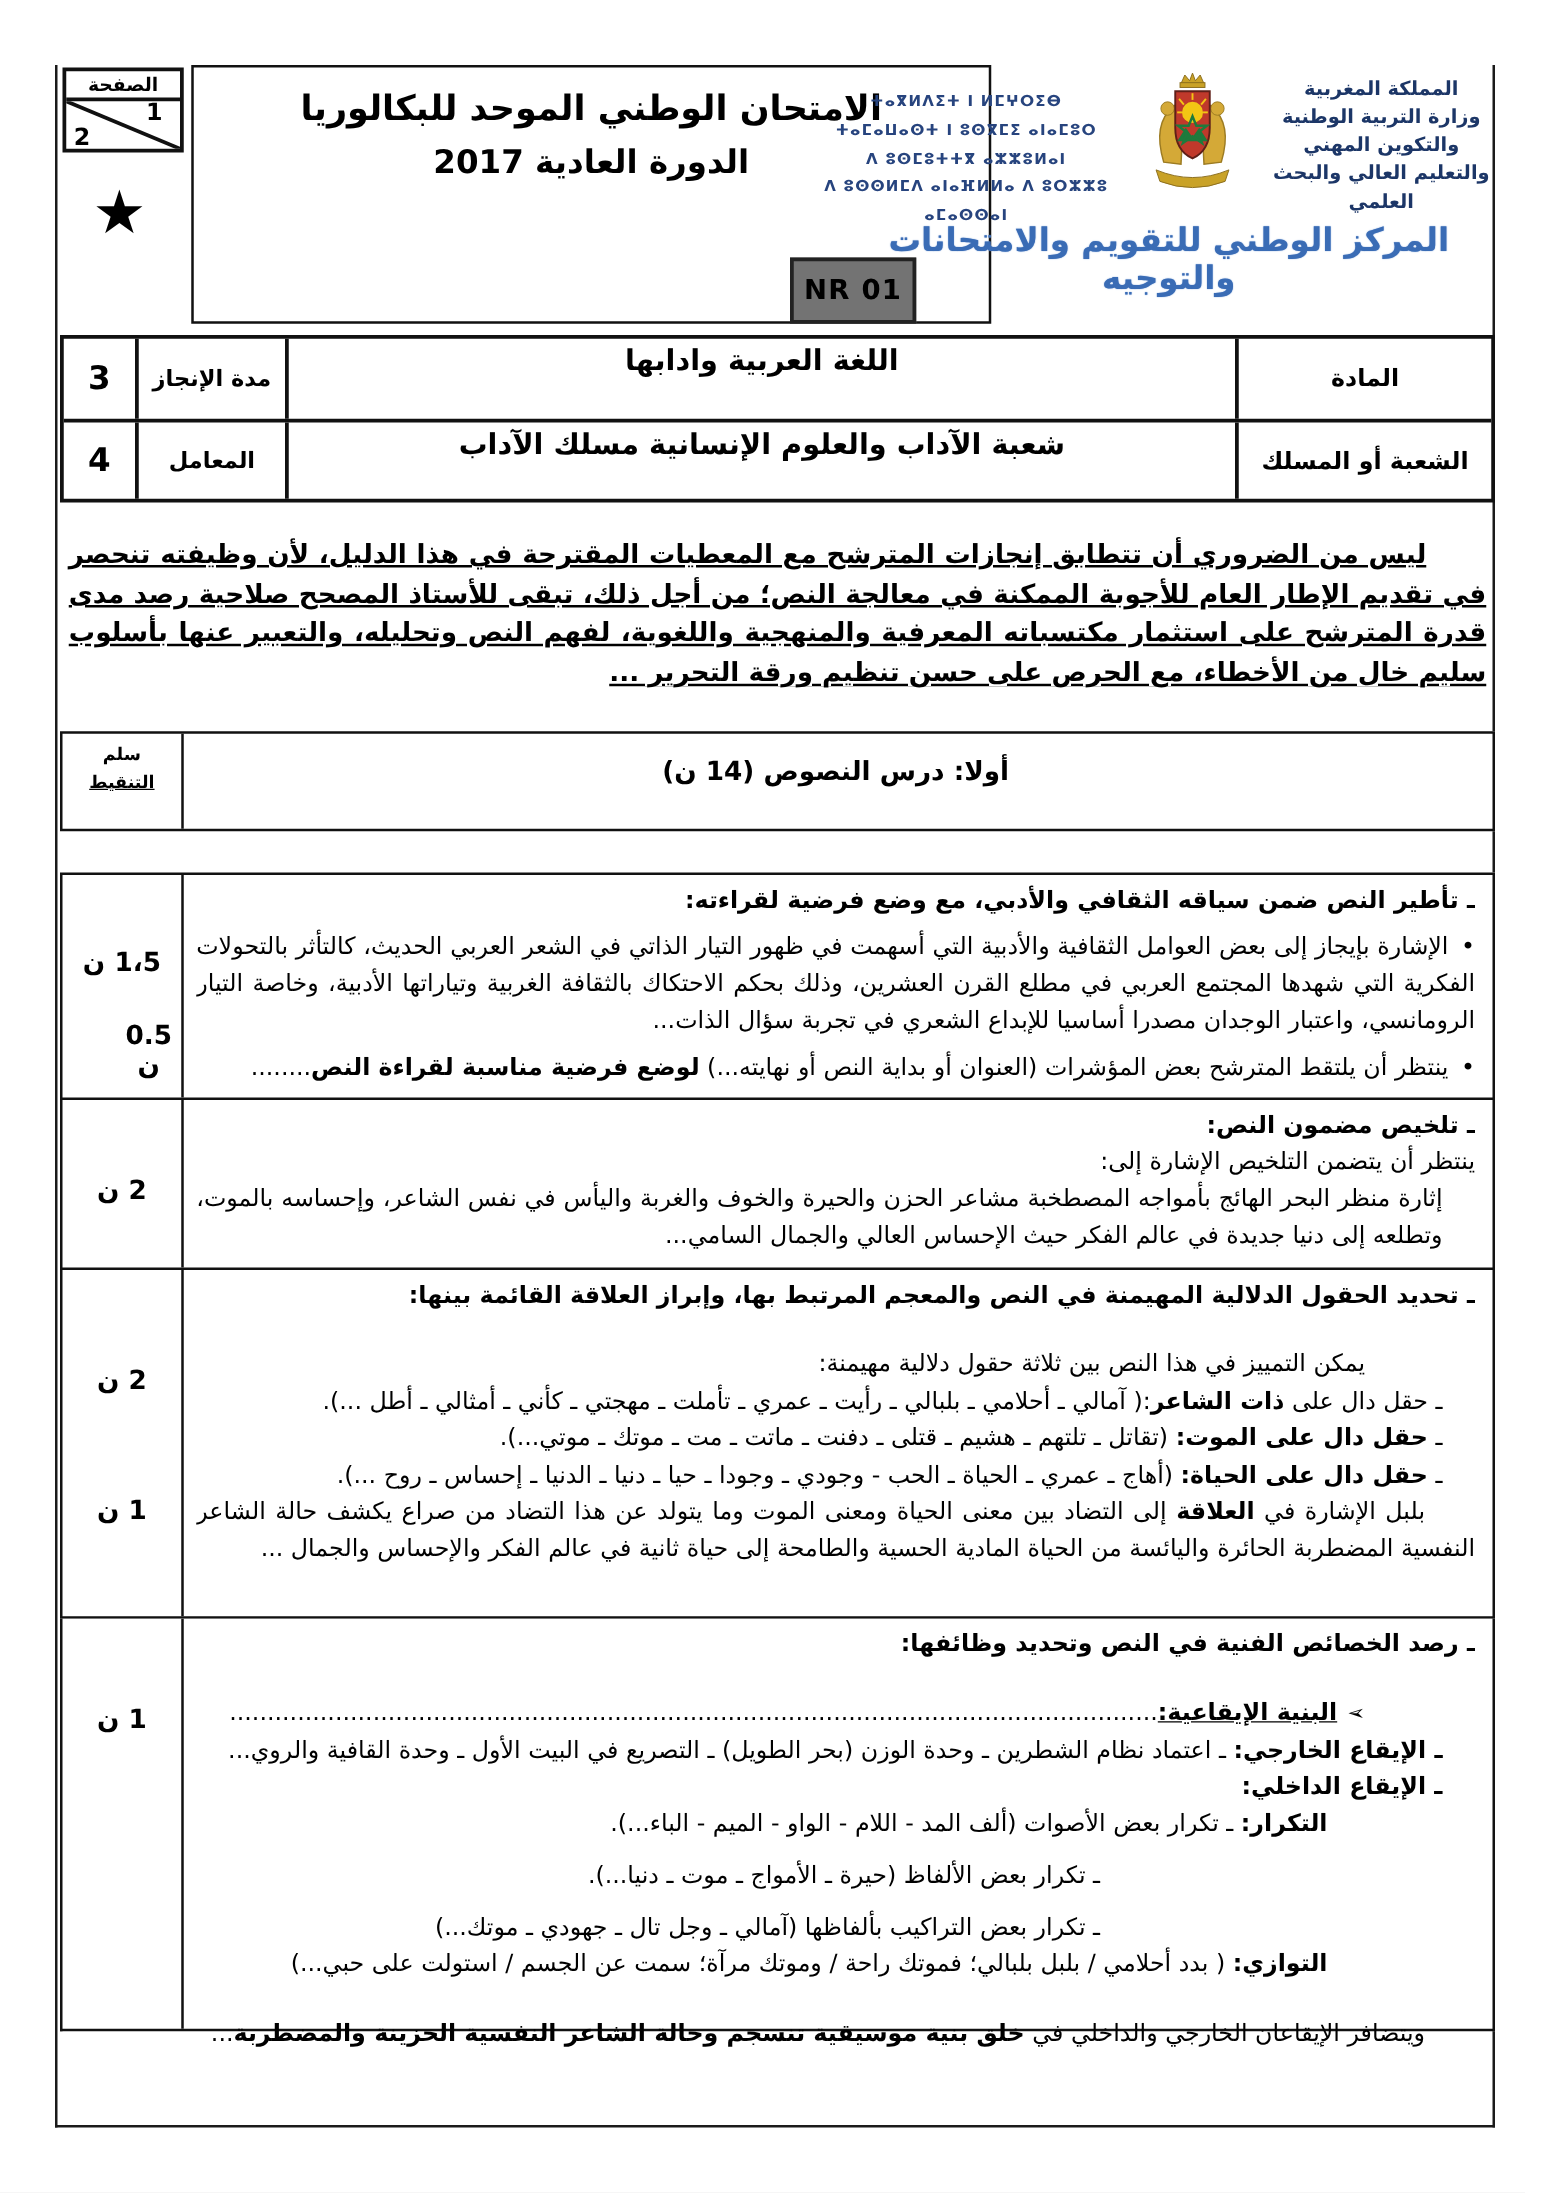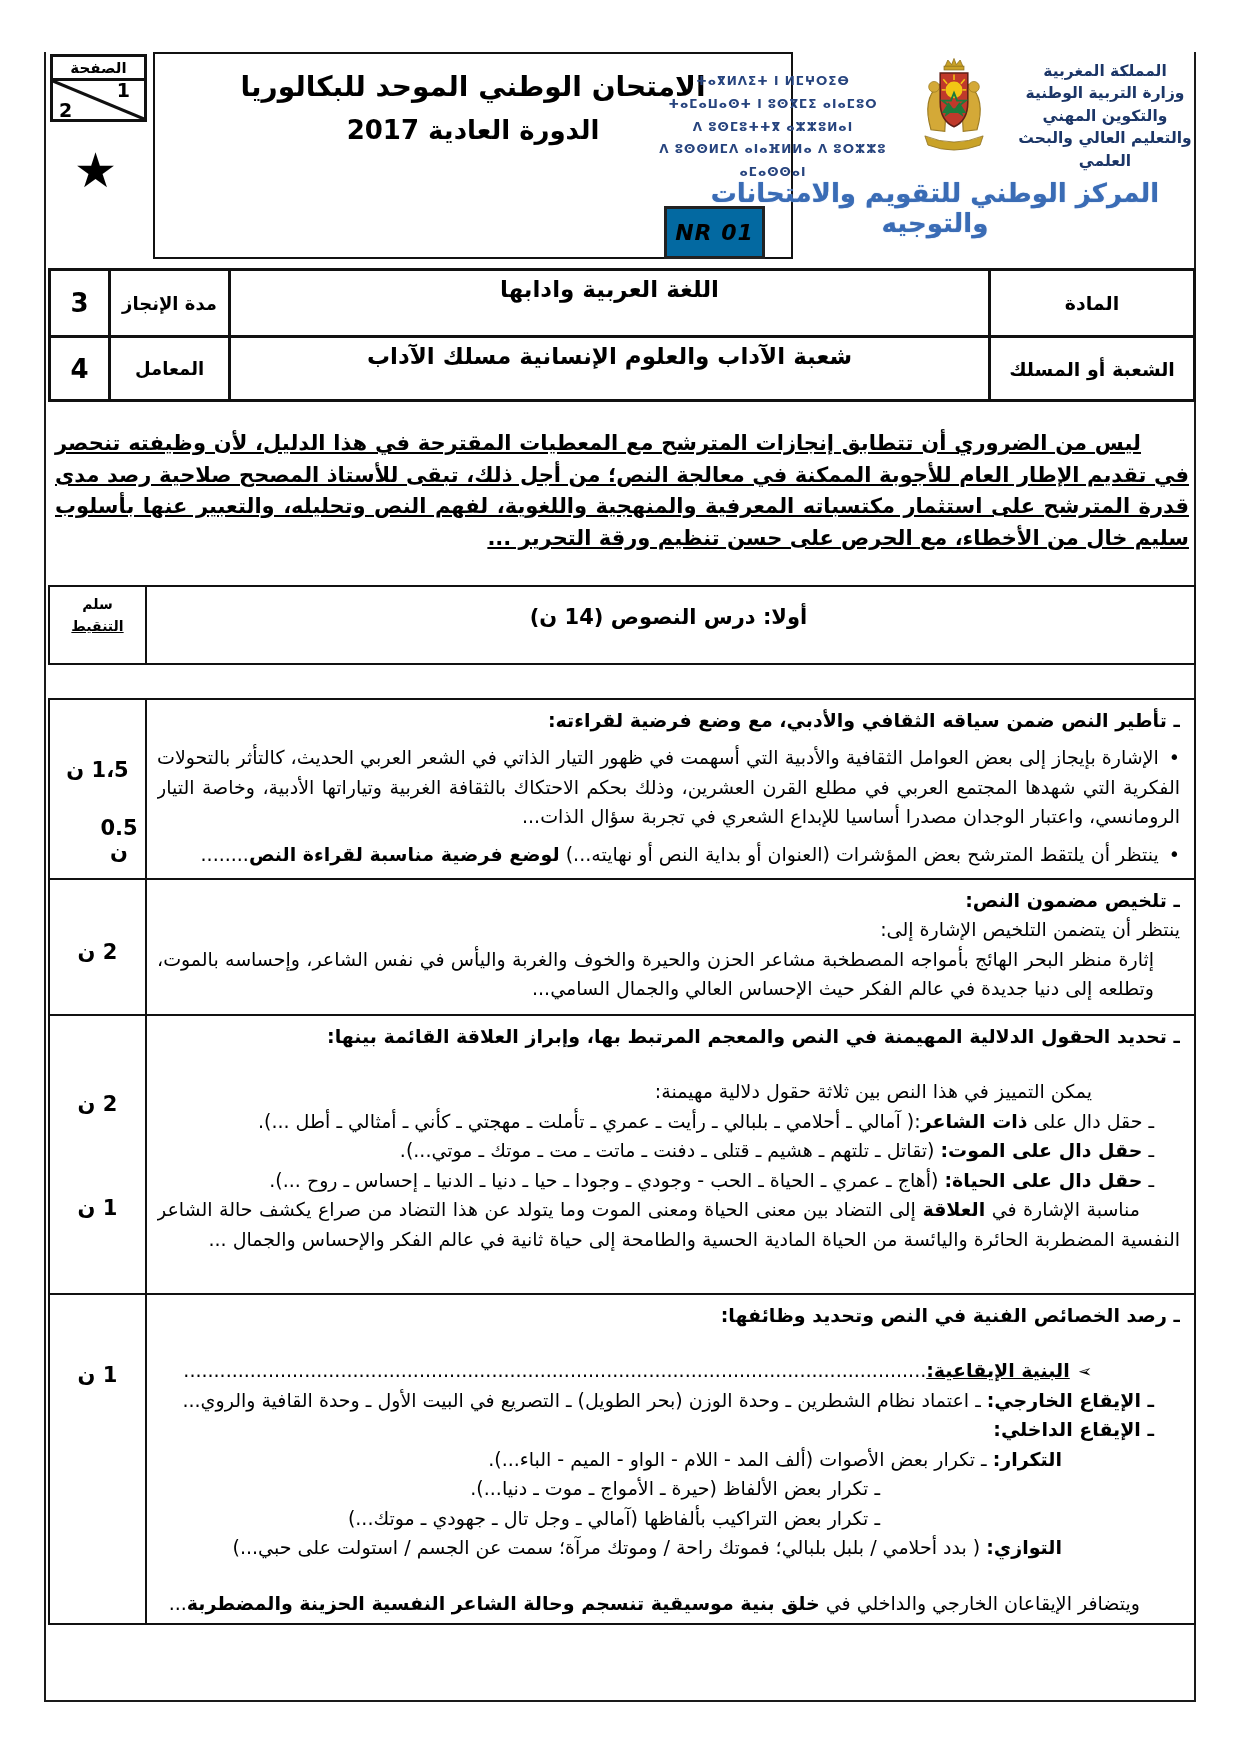--- a/index.html
+++ b/index.html
@@ -26,23 +26,23 @@
 
   .star { position:absolute; left:74px; top:146px; font-size:48px; line-height:1; }
 
   
   .titlebox { position:absolute; left:153px; top:52px; width:640px; height:207px;
     border:2px solid #111; text-align:center; padding-top:16px; }
   .titlebox .t1 { font-size:28px; font-weight:bold; margin-bottom:12px; }
   .titlebox .t2 { font-size:26px; font-weight:bold; margin-bottom:12px; }
   .titlebox .t3 { font-size:24px; font-weight:bold; }
 
-  .nrbox { position:absolute; left:664px; top:206px; width:101px; height:53px; background:#0369a1;
+  .nrbox { position:absolute; left:632px; top:206px; width:101px; height:53px; background:#737373;
     border:3px solid #222; display:flex; align-items:center; justify-content:center;
-    font-weight:bold; font-size:22px; letter-spacing:1px;font-style:italic; }
+    font-weight:bold; font-size:22px; letter-spacing:1px; }
 
   
   .ministry { position:absolute; left:1015px; top:60px; width:180px; text-align:center;
     color:#1c3667; font-weight:bold; font-size:15.5px; line-height:1.45; }
   .emblem { position:absolute; left:908px; top:56px; }
   .tifinagh { position:absolute; left:648px; top:70px; width:250px; text-align:center;
     color:#27447e; font-weight:bold; font-size:12px; line-height:1.9; letter-spacing:1px; }
   .center-name { position:absolute; left:680px; top:178px; width:510px; text-align:center;
     color:#3a6cb5; font-weight:bold; font-size:26px; text-shadow:0 0 1px #6b93d0; }
 
@@ -72,21 +72,21 @@
   .content-cell { order:2; }
 
   .h-scale { height:80px; top:585px; }
   .h-scale .scale-lbl { text-align:center; font-weight:bold; font-size:14px; padding-top:6px; line-height:1.6; }
   .h-scale .part-title { text-align:center; font-weight:bold; font-size:21px; padding-top:8px; }
 
   .sec-heading { font-weight:bold; }
   .indent1 { padding-right:26px; }
   .indent2 { padding-right:88px; }
   .indent3 { padding-right:118px; }
-  .indent4 { padding-right:300px; }
+  .indent4 { padding-right:300px;margin-top:12px; }
   .mt { margin-top:8px; }
   .mt2 { margin-top:26px; }
   .dots { letter-spacing:1px; }
   .bullet { display:inline-block; margin-left:10px; }
   .arrow { display:inline-block; transform:scaleX(-1); margin-left:8px; font-size:17px; }
   .line { white-space:normal; overflow:hidden; }
 </style>
 </head>
 <body>
 
@@ -220,21 +220,21 @@
       <div class="line indent1">
         <span>ـ حقل دال على </span><span class="b">ذات الشاعر</span><span>:( آمالي ـ أحلامي  ـ بلبالي ـ رأيت  ـ  عمري ـ تأملت ـ مهجتي ـ كأني ـ أمثالي ـ أطل ...).</span>
       </div>
       <div class="line indent1">
         <span>ـ </span><span class="b">حقل دال على الموت:</span><span> (تقاتل ـ تلتهم ـ هشيم ـ قتلى ـ دفنت ـ ماتت ـ مت ـ موتك ـ موتي...).</span>
       </div>
       <div class="line indent1">
         <span>ـ </span><span class="b">حقل دال على الحياة:</span><span> (أهاج ـ عمري ـ الحياة ـ الحب - وجودي ـ  وجودا  ـ حيا ـ دنيا ـ الدنيا ـ إحساس ـ روح ...).</span>
       </div>
       <div class="line" style="text-indent:40px; text-align:justify;">
-        <span>مناسبة الإشارة في </span><span class="b">العلاقة</span><span> إلى التضاد بين معنى الحياة ومعنى الموت وما يتولد عن هذا التضاد من صراع يكشف حالة الشاعر النفسية المضطربة الحائرة واليائسة من الحياة المادية الحسية والطامحة إلى حياة ثانية في عالم الفكر والإحساس والجمال ...</span>
+        <span>بلبل الإشارة في </span><span class="b">العلاقة</span><span> إلى التضاد بين معنى الحياة ومعنى الموت وما يتولد عن هذا التضاد من صراع يكشف حالة الشاعر النفسية المضطربة الحائرة واليائسة من الحياة المادية الحسية والطامحة إلى حياة ثانية في عالم الفكر والإحساس والجمال ...</span>
       </div>
     </div>
   </div>
 
   <div class="gbox no-top" style="top:1295px; height:330px;">
     <div class="score-cell">
       <span class="score" style="top:68px;">1 ن</span>
     </div>
     <div class="content-cell">
       <div class="sec-heading line">ـ رصد الخصائص الفنية في النص وتحديد وظائفها:</div>

